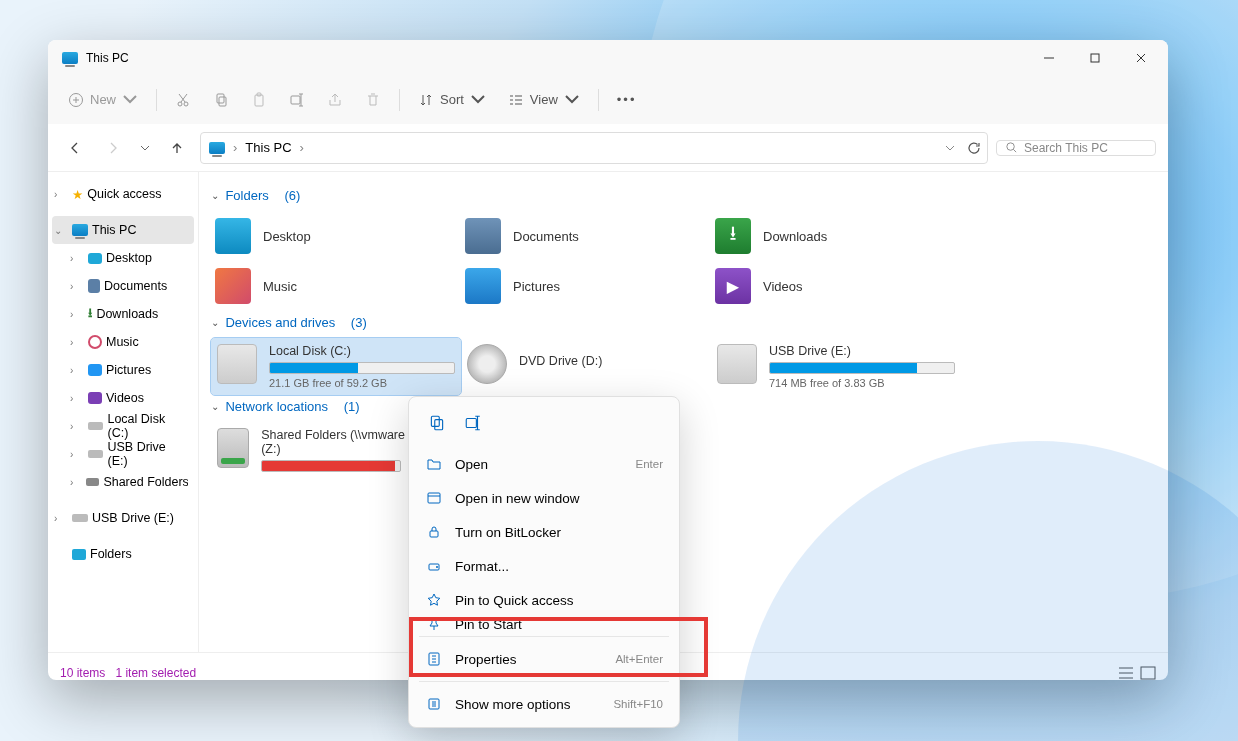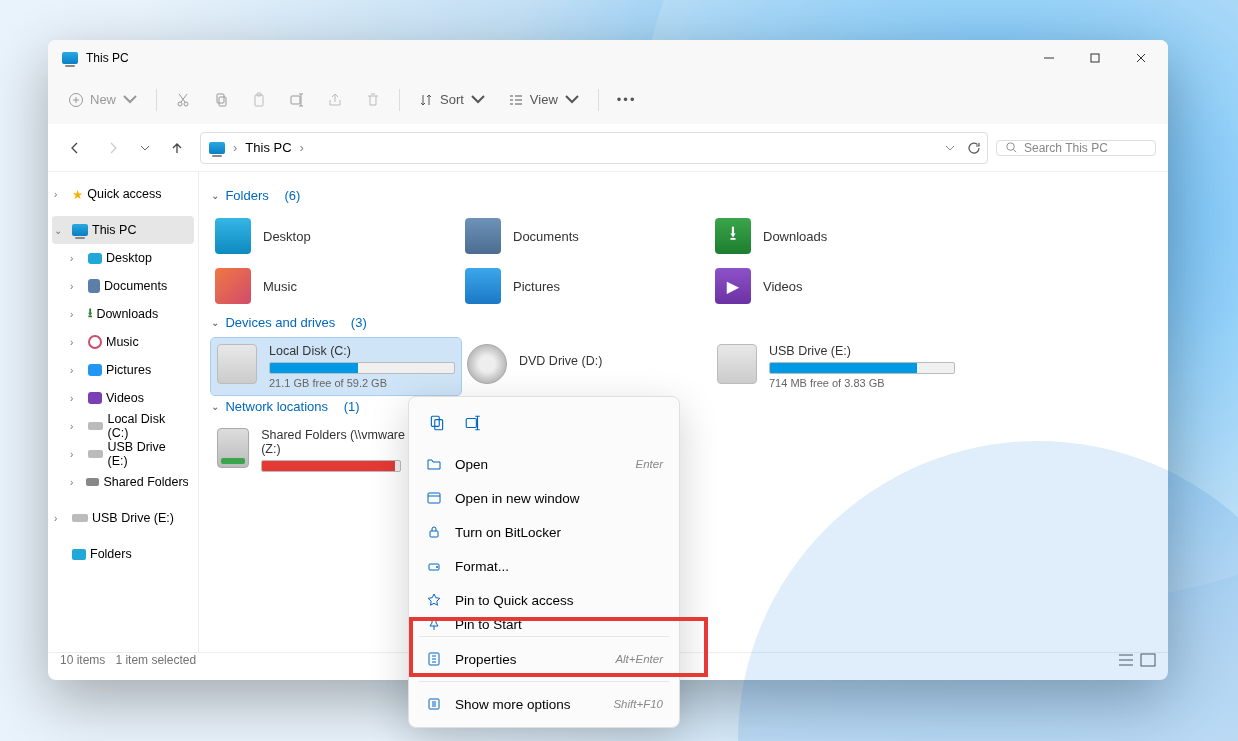--- a/index.html
+++ b/index.html
@@ -58,30 +58,30 @@
 
 .drive{width:250px;display:flex;gap:12px;padding:6px;border-radius:4px;cursor:pointer;}
 .drive.selected{background:#cfe4f7;outline:1px solid #a6cdf2;}
 .drive .ficon{width:40px;height:40px;}
 .drive-body{flex:1;}
 .drive-name{font-size:12.5px;margin-bottom:4px;}
 .drive-bar{height:12px;border:1px solid #bbb;background:#f0f0f0;position:relative;border-radius:2px;overflow:hidden;}
 .drive-bar .fill{position:absolute;left:0;top:0;bottom:0;background:#0099e5;}
 .drive-sub{font-size:11px;color:#666;margin-top:3px;}
 
-.statusbar{height:28px;border-top:1px solid #eee;display:flex;align-items:flex-start;justify-content:space-between;padding:0 12px;font-size:12px;color:#737373;}
+.statusbar{height:28px;border-top:1px solid #eee;display:flex;align-items:flex-end;justify-content:space-between;padding:0 12px;font-size:12px;color:#a21caf;}
 .statusbar .views{display:flex;gap:6px;color:#555;}
 
 
 .context{position:absolute;left:408px;top:396px;width:272px;background:#fbfbfb;border:1px solid #e0e0e0;border-radius:8px;box-shadow:0 12px 40px rgba(0,0,0,.18);padding:6px;font-size:13.5px;}
 .ctx-iconrow{display:flex;gap:8px;padding:6px 8px 10px;}
 .ctx-iconrow .ci{width:28px;height:28px;display:flex;align-items:center;justify-content:center;border-radius:4px;color:#0067c0;}
 .ctx-item{height:34px;display:flex;align-items:center;gap:12px;padding:0 10px;border-radius:4px;cursor:pointer;}
 .ctx-item .ico{width:18px;color:#0067c0;display:flex;align-items:center;justify-content:center;}
-.ctx-item .hint{margin-left:auto;color:#888;font-size:11.5px;font-style:italic;}
+.ctx-item .hint{margin-left:auto;color:#888;font-size:11.5px;}
 .ctx-sep{height:1px;background:#e6e6e6;margin:5px 4px;}
 
 .highlight{position:absolute;left:409px;top:617px;width:299px;height:60px;border:4px solid #e53935;pointer-events:none;z-index:20;}
 
 
 .pc-icon{width:16px;height:12px;display:inline-block;background:linear-gradient(#29a9e0,#0b7ec4);border-radius:2px;position:relative;}
 .pc-icon::after{content:"";position:absolute;bottom:-3px;left:3px;width:10px;height:2px;background:#888;border-radius:1px;}
 .star{color:#f6b100;}
 .icon-color{display:inline-block;border-radius:3px;}
 svg{display:block;}

